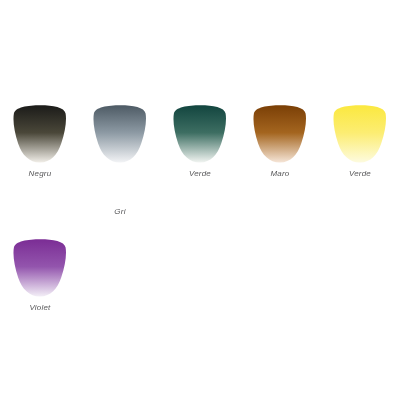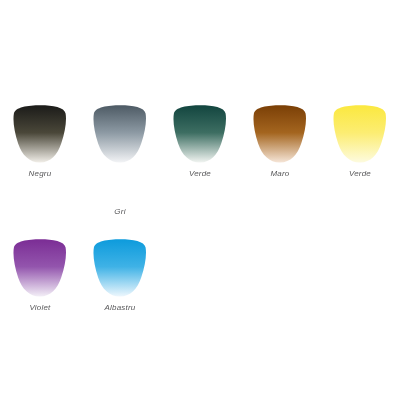--- a/index.html
+++ b/index.html
@@ -164,34 +164,19 @@
                 <stop offset="100%" stop-color="#f3eff7"></stop>
               </linearGradient>
             </defs>
             <path d="M27.5 1.2 C40 1.2 51.5 3.2 52.6 9.5 C53.8 16.6 52.2 27.5 48.2 39.5 C44.5 50.8 37.5 58.4 27.2 58.6 C16.6 58.8 9.1 51.2 5.2 39.8 C1.3 28.2 -0.4 16.8 0.9 9.6 C2.1 3.1 14.5 1.2 27.5 1.2 Z" fill="url(#g5)"></path>
           </svg>
         </div>
         <div class="swatch-label" style="color: rgb(88, 88, 90); text-align: center;">Violet</div>
       </div>
 
 
-      <div class="swatch">
-        <div class="lens-wrap">
-          <svg class="lens" viewBox="0 0 54 60" xmlns="http://www.w3.org/2000/svg">
-            <defs>
-              <linearGradient id="g7" x1="0" y1="0" x2="0" y2="1">
-                <stop offset="0%" stop-color="#0d9bdc"></stop>
-                <stop offset="48%" stop-color="#3fb2e6"></stop>
-                <stop offset="100%" stop-color="#eef7fd"></stop>
-              </linearGradient>
-            </defs>
-            <path d="M27.5 1.2 C40 1.2 51.5 3.2 52.6 9.5 C53.8 16.6 52.2 27.5 48.2 39.5 C44.5 50.8 37.5 58.4 27.2 58.6 C16.6 58.8 9.1 51.2 5.2 39.8 C1.3 28.2 -0.4 16.8 0.9 9.6 C2.1 3.1 14.5 1.2 27.5 1.2 Z" fill="url(#g7)"></path>
-          </svg>
-        </div>
-        <div class="swatch-label" style="color: rgb(88, 88, 90);">Albastru</div>
-      </div>
 
 
 
     </div>
 
   </div>
 </div>
 
 </body></html>

